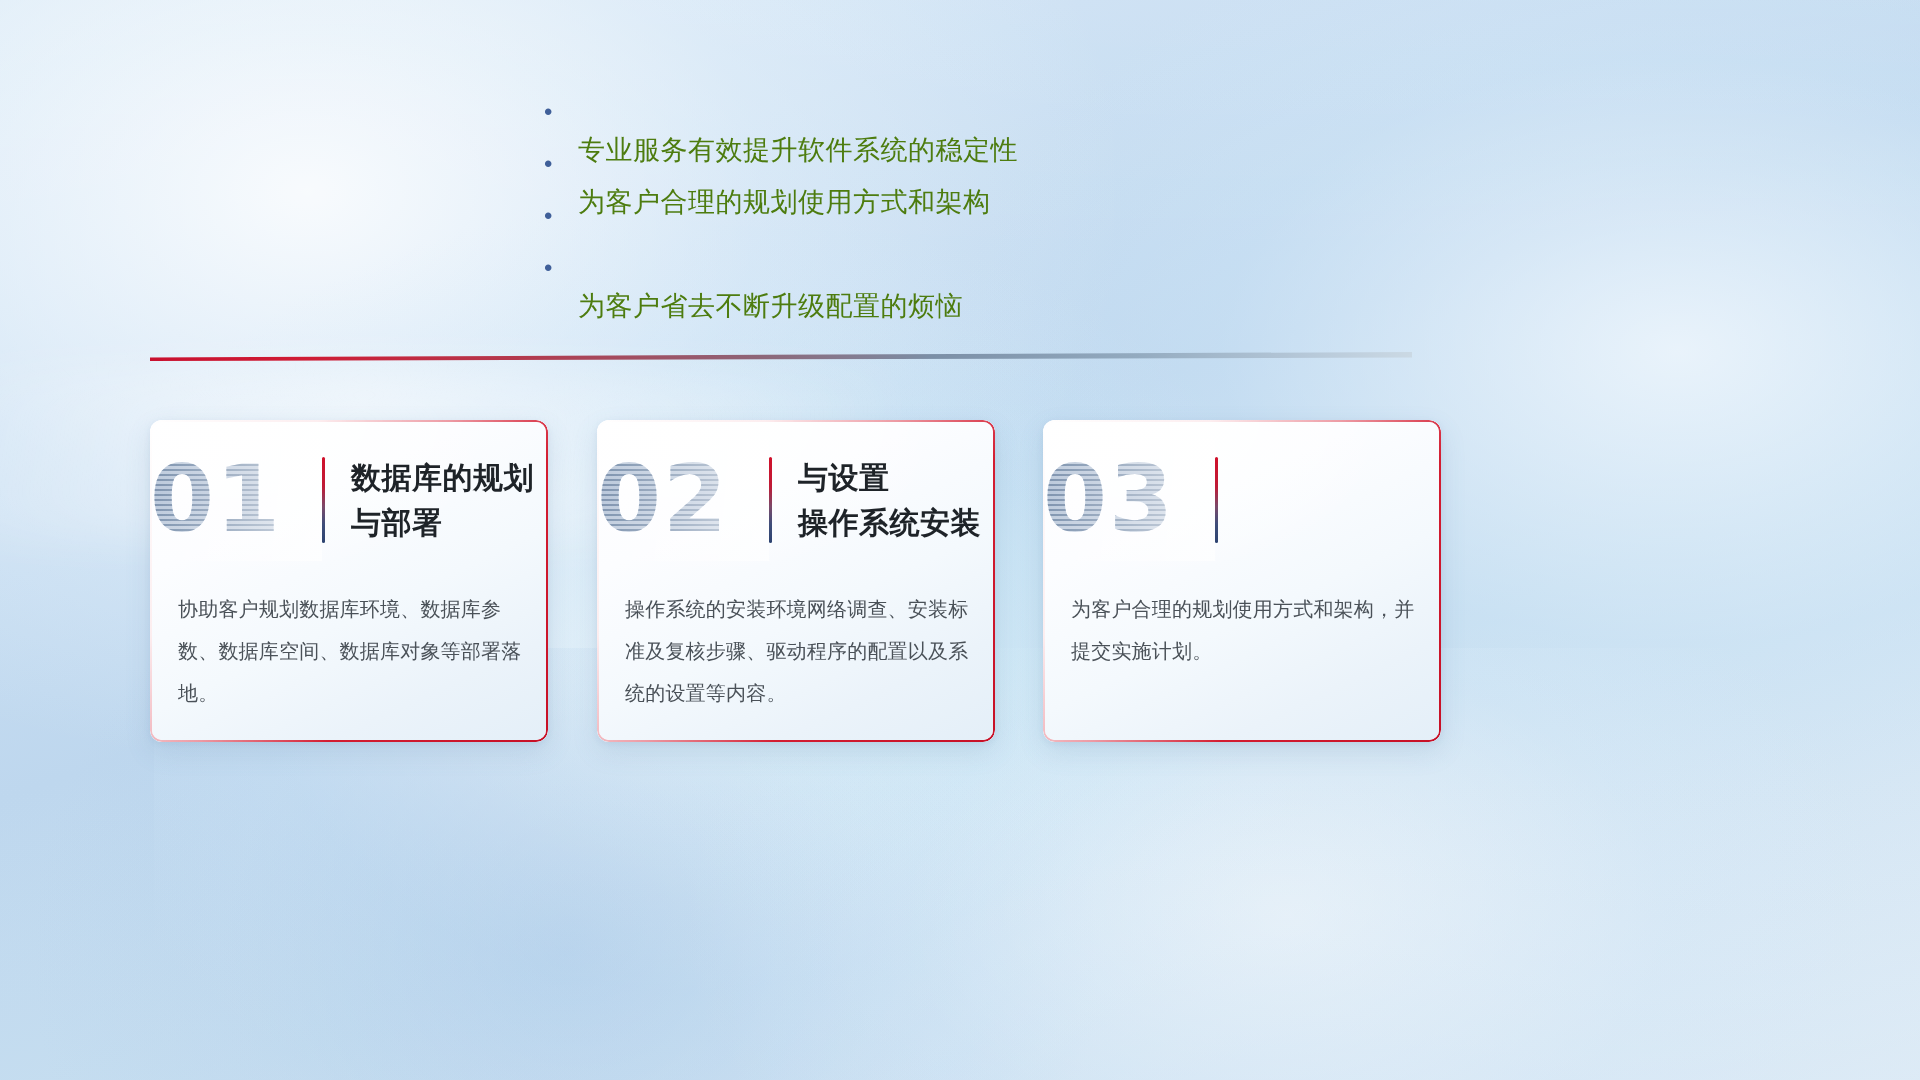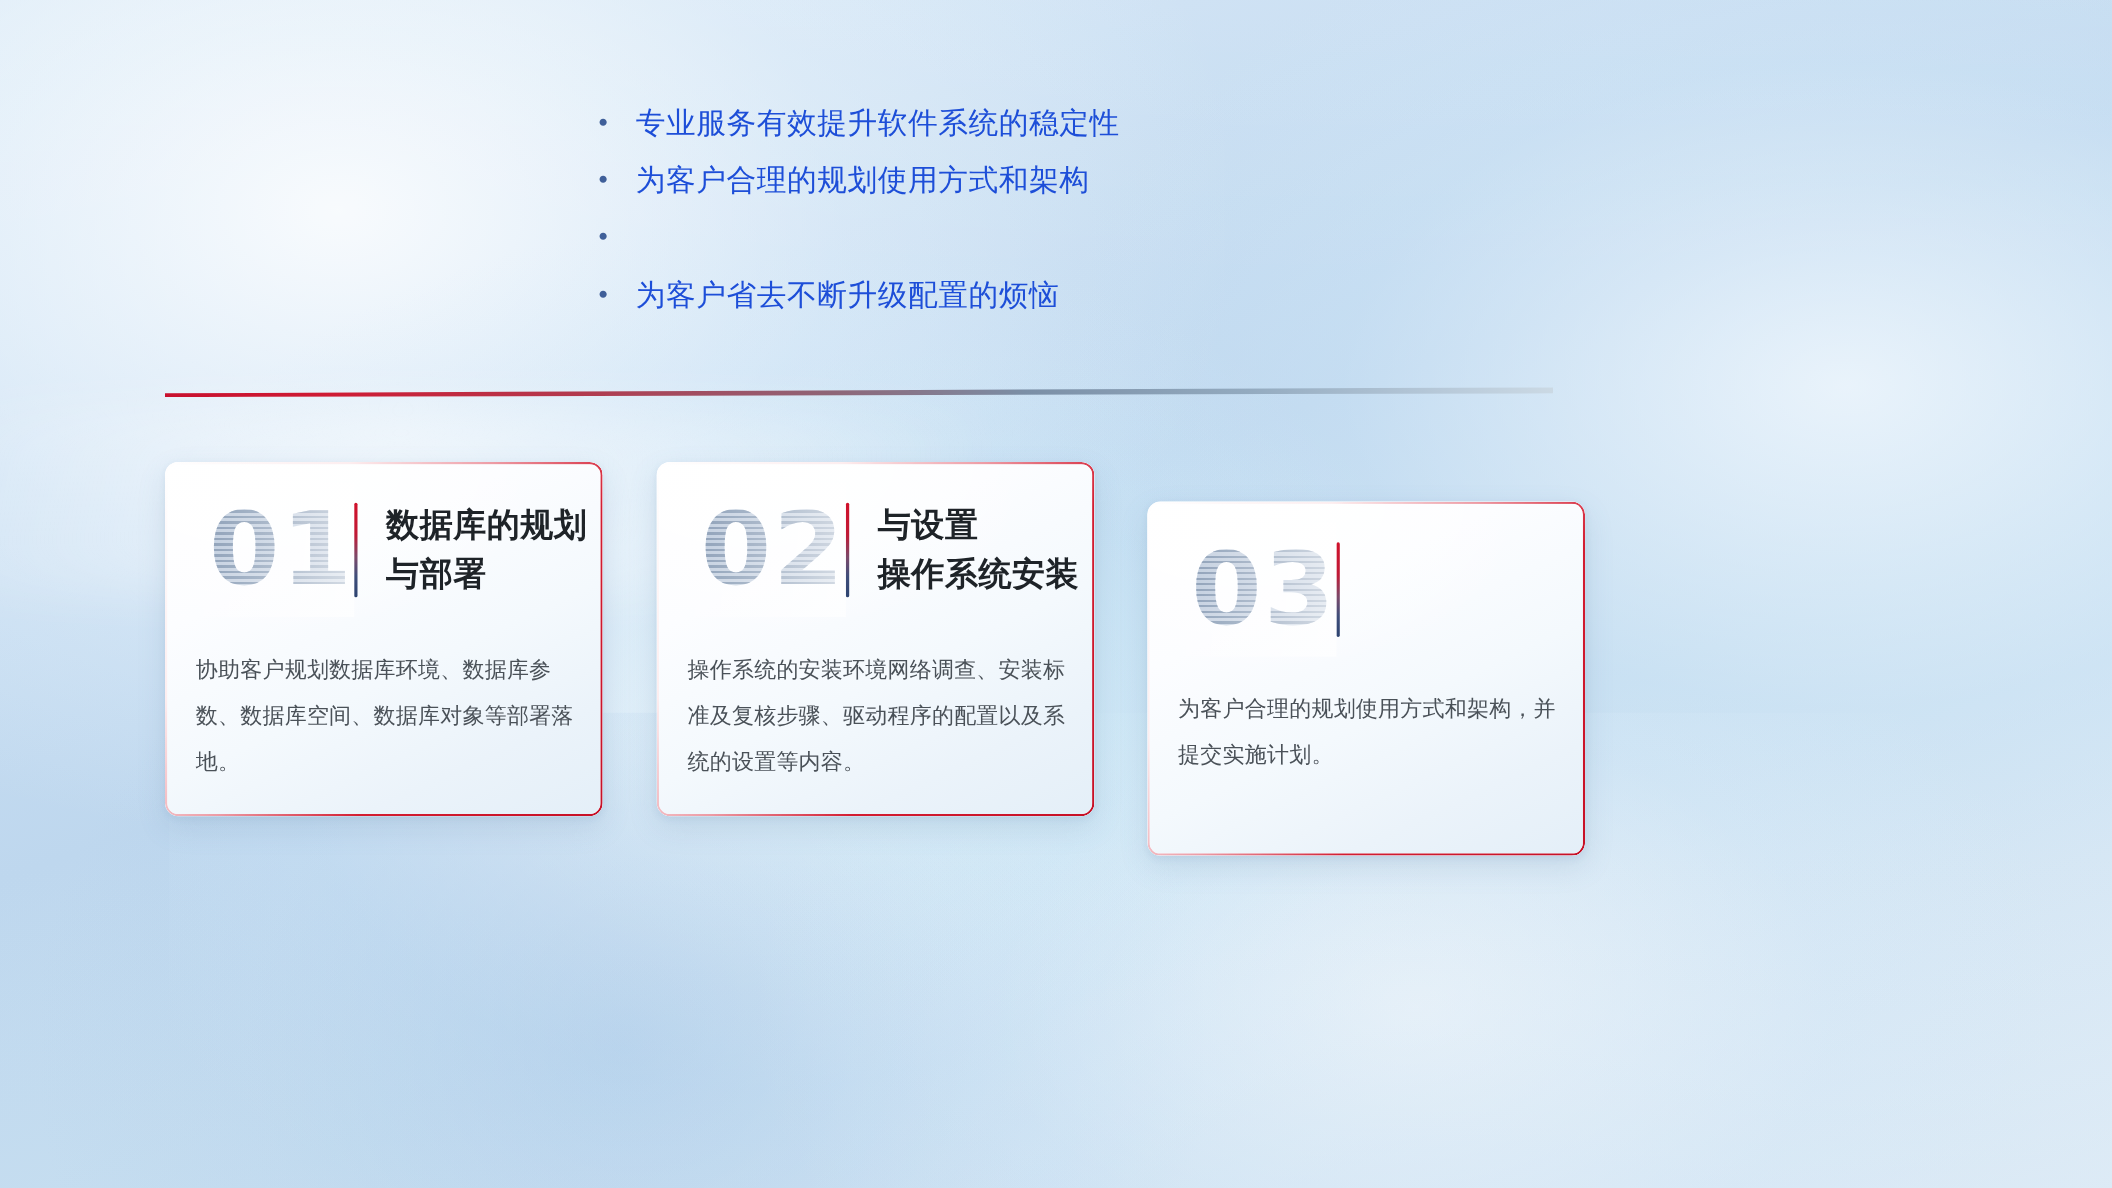--- a/index.html
+++ b/index.html
@@ -58,25 +58,26 @@
   .bullet-row{
     display:flex;align-items:flex-start;
     height:52px;
   }
   .bullet-dot{
     width:34px;flex:0 0 34px;
     color:#3f5f99;font-size:24px;line-height:40px;text-align:left;
     padding-left:4px;
   }
   .bullet-text{
-    color:#1d4ed8;
+    color:#4d7c0f;
     font-size:27px;
     line-height:40px;
     letter-spacing:.5px;
     white-space:nowrap;
+    margin-top:38px;
   }
 
   
   #divider{
     position:absolute;z-index:3;
     left:150px;top:352px;width:1262px;height:9px;
   }
   #divider .d-fill{
     width:100%;height:100%;
     background:linear-gradient(90deg,#c8102e 0%,#cf1b34 12%,#b23a4e 30%,#8e6577 48%,#7b8fa6 62%,#93aabf 78%,#b7c9d9 92%,#cbd9e4 100%);
@@ -88,21 +89,21 @@
   .card{
     position:absolute;top:0;width:398px;height:322px;
     border-radius:12px;
     background:
       linear-gradient(155deg,#ffffff 0%,#fbfdff 28%,#f3f8fd 55%,#eaf2fa 78%,#e3eef8 100%);
     box-shadow:0 10px 26px rgba(91,128,170,.16),0 2px 6px rgba(91,128,170,.10);
     overflow:hidden;
   }
   .card.c1{left:0;}
   .card.c2{left:447px;}
-  .card.c3{left:893px;margin-top:36px;}
+  .card.c3{left:893px;}
 
   
   .card-accent{
     position:absolute;inset:0;border-radius:12px;pointer-events:none;
     border:2px solid transparent;
     background:
       linear-gradient(#fff,#fff) padding-box,
       linear-gradient(128deg,
          rgba(255,255,255,.92) 0%,
          rgba(252,236,238,.92) 26%,
@@ -123,21 +124,21 @@
     pointer-events:none;
   }
 
   .card-head{
     position:absolute;left:0;top:16px;width:100%;height:128px;
     display:flex;align-items:center;
   }
   .ghost-num{
     position:relative;
     width:172px;flex:0 0 172px;
-    text-align:right;
+    text-align:left;
     font-size:92px;font-weight:700;line-height:122px;
     letter-spacing:2px;
     color:#b9c6d6;
     -webkit-background-clip:text;background-clip:text;
     background-image:
       repeating-linear-gradient(180deg,
         rgba(120,142,170,.95) 0px,
         rgba(120,142,170,.95) 2px,
         rgba(255,255,255,0) 2px,
         rgba(255,255,255,0) 5px),

